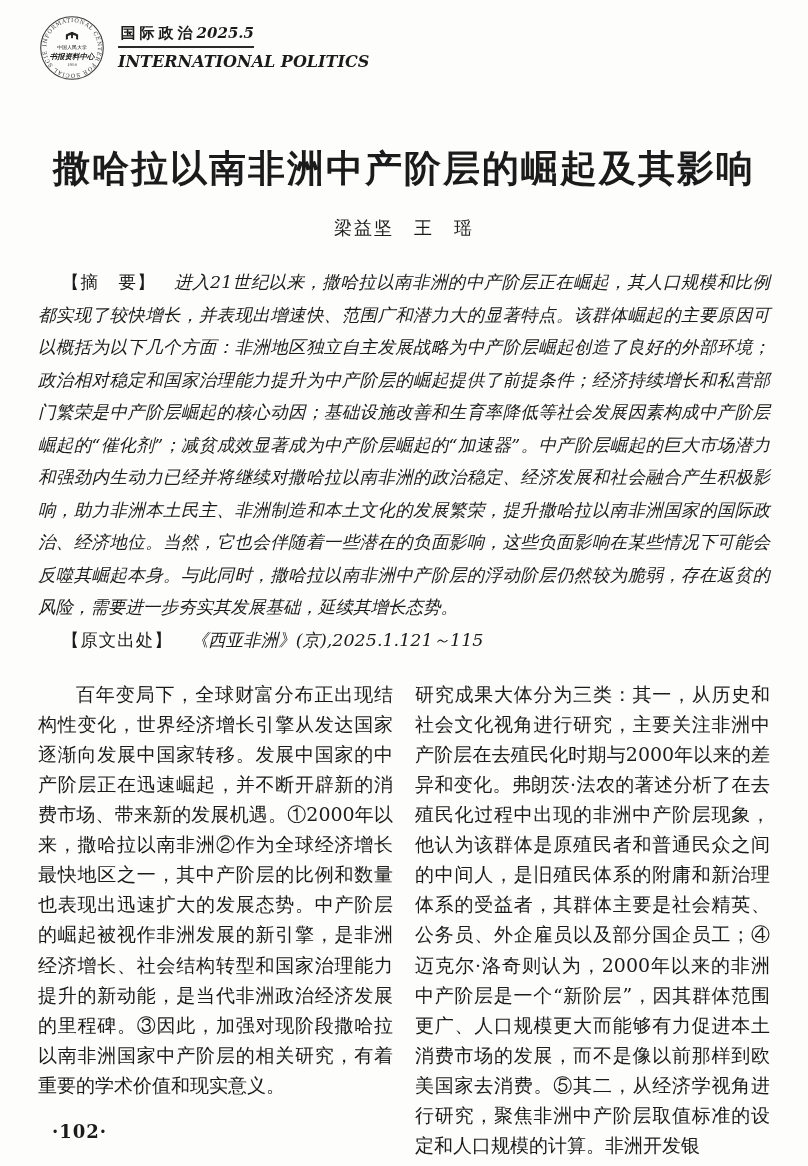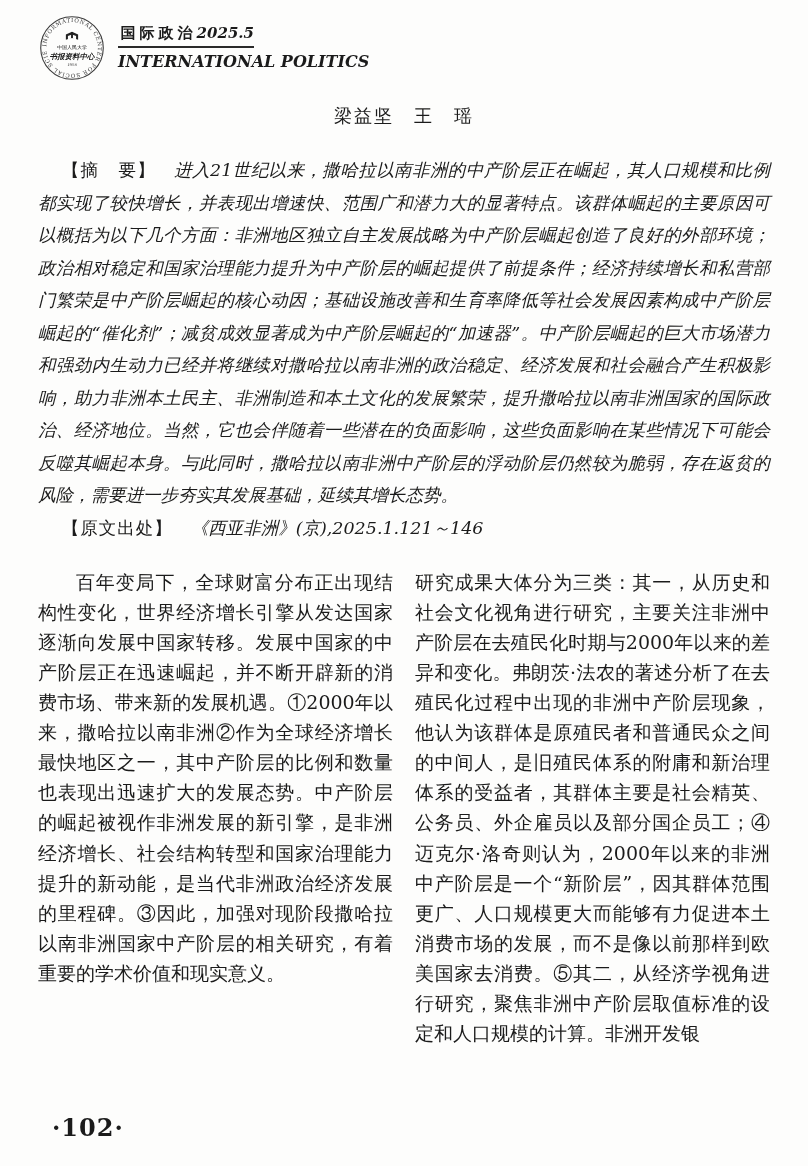--- a/index.html
+++ b/index.html
@@ -31,21 +31,21 @@
   .fm-label { font-family:"DejaVu Sans","Liberation Sans",sans-serif;
               font-weight:normal; font-style:normal; letter-spacing:1px; }
   .fm-kai { font-style:italic;margin-left:18px; }
   
   .bodycols { display:flex; gap:22px; margin-top:22px; }
   .col { width:355px; font-size:19px; line-height:1.585; text-align:justify; }
   .col p.indent { text-indent:2em; }
   .col p { word-break:break-all; }
   
   .pageno { position:absolute; left:52px; bottom:24px; font-weight:bold;
-            font-size:24px; letter-spacing:1px; }
+            font-size:18px; letter-spacing:1px; }
 </style>
 </head>
 <body>
 
 <div class="page">
 
   <div class="hdr">
     <svg class="seal" viewBox="0 0 100 100">
       <defs>
         <path id="ringPath" d="M 50,50 m -38,0 a 38,38 0 1,1 76,0 a 38,38 0 1,1 -76,0"></path>
@@ -67,25 +67,26 @@
 
     <div class="jblock">
       <div class="jrow">
         <span class="jcn">国际政治</span>
         <span class="jissue">2025.5</span>
       </div>
       <div class="jen">INTERNATIONAL POLITICS</div>
     </div>
   </div>
 
+  <h1 class="title">撒哈拉以南非洲中产阶层的崛起及其影响</h1>
   <div class="authors">梁益坚　王　瑶</div>
 
   <div class="fm">
     <p><span class="fm-label">【摘　要】</span><span class="fm-kai">进入21世纪以来，撒哈拉以南非洲的中产阶层正在崛起，其人口规模和比例都实现了较快增长，并表现出增速快、范围广和潜力大的显著特点。该群体崛起的主要原因可以概括为以下几个方面：非洲地区独立自主发展战略为中产阶层崛起创造了良好的外部环境；政治相对稳定和国家治理能力提升为中产阶层的崛起提供了前提条件；经济持续增长和私营部门繁荣是中产阶层崛起的核心动因；基础设施改善和生育率降低等社会发展因素构成中产阶层崛起的“催化剂”；减贫成效显著成为中产阶层崛起的“加速器”。中产阶层崛起的巨大市场潜力和强劲内生动力已经并将继续对撒哈拉以南非洲的政治稳定、经济发展和社会融合产生积极影响，助力非洲本土民主、非洲制造和本土文化的发展繁荣，提升撒哈拉以南非洲国家的国际政治、经济地位。当然，它也会伴随着一些潜在的负面影响，这些负面影响在某些情况下可能会反噬其崛起本身。与此同时，撒哈拉以南非洲中产阶层的浮动阶层仍然较为脆弱，存在返贫的风险，需要进一步夯实其发展基础，延续其增长态势。</span></p>
-    <p><span class="fm-label">【原文出处】</span><span class="fm-kai">《西亚非洲》(京),2025.1.121～146</span></p>
+    <p><span class="fm-label">【原文出处】</span><span class="fm-kai">《西亚非洲》(京),2025.1.121～115</span></p>
   </div>
 
   <div class="bodycols">
     <div class="col">
       <p class="indent">百年变局下，全球财富分布正出现结构性变化，世界经济增长引擎从发达国家逐渐向发展中国家转移。发展中国家的中产阶层正在迅速崛起，并不断开辟新的消费市场、带来新的发展机遇。①2000年以来，撒哈拉以南非洲②作为全球经济增长最快地区之一，其中产阶层的比例和数量也表现出迅速扩大的发展态势。中产阶层的崛起被视作非洲发展的新引擎，是非洲经济增长、社会结构转型和国家治理能力提升的新动能，是当代非洲政治经济发展的里程碑。③因此，加强对现阶段撒哈拉以南非洲国家中产阶层的相关研究，有着重要的学术价值和现实意义。</p>
 
     </div>
     <div class="col">
       <p>研究成果大体分为三类：其一，从历史和社会文化视角进行研究，主要关注非洲中产阶层在去殖民化时期与2000年以来的差异和变化。弗朗茨·法农的著述分析了在去殖民化过程中出现的非洲中产阶层现象，他认为该群体是原殖民者和普通民众之间的中间人，是旧殖民体系的附庸和新治理体系的受益者，其群体主要是社会精英、公务员、外企雇员以及部分国企员工；④迈克尔·洛奇则认为，2000年以来的非洲中产阶层是一个“新阶层”，因其群体范围更广、人口规模更大而能够有力促进本土消费市场的发展，而不是像以前那样到欧美国家去消费。⑤其二，从经济学视角进行研究，聚焦非洲中产阶层取值标准的设定和人口规模的计算。非洲开发银</p>
     </div>

